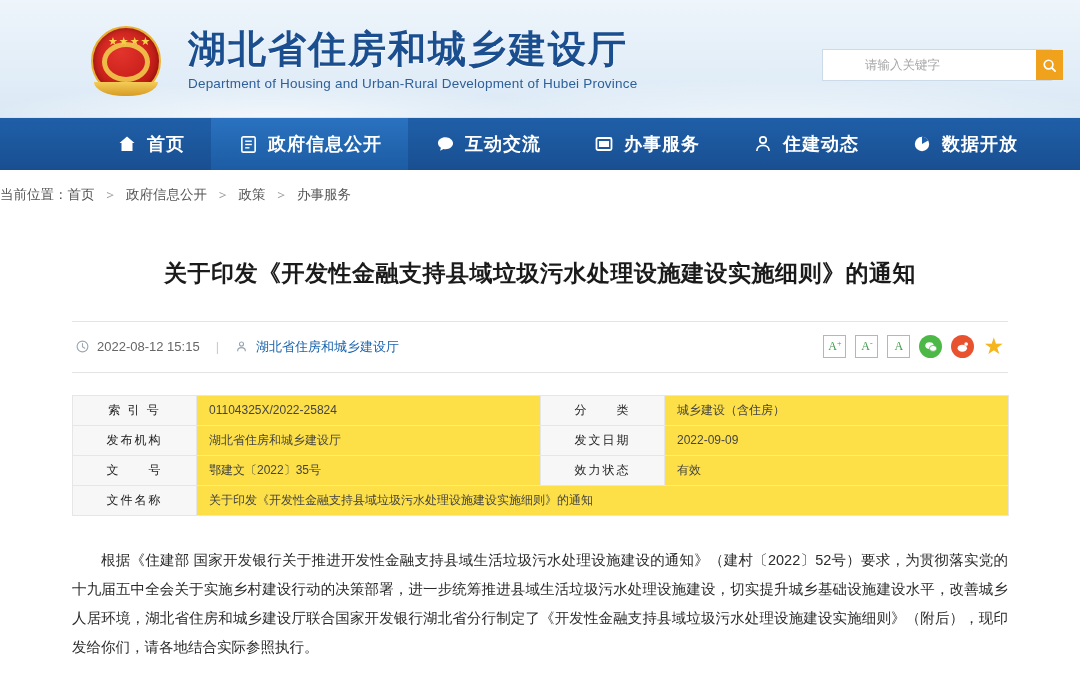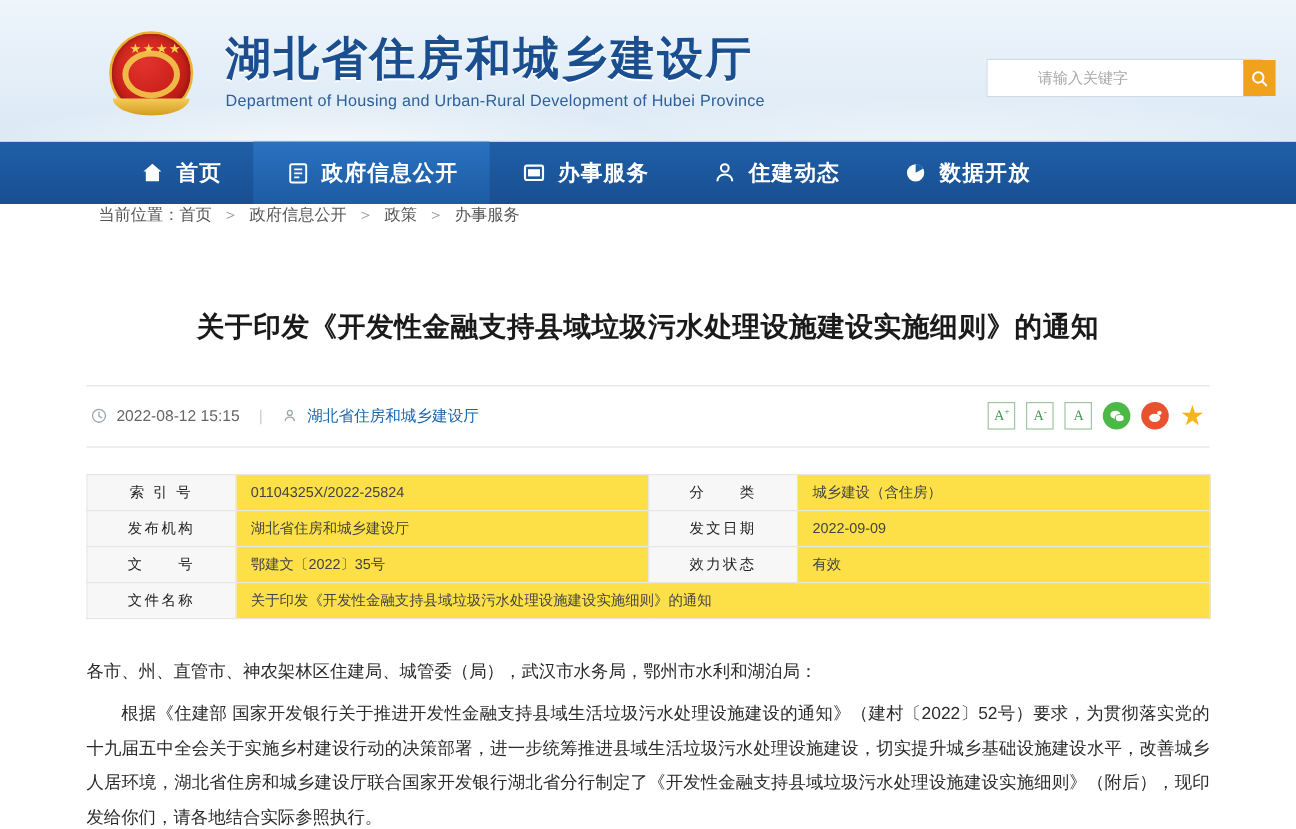--- a/index.html
+++ b/index.html
@@ -159,21 +159,21 @@
     display: inline-flex;
     align-items: center;
     justify-content: center;
   }
   .nav-ico svg { display: block; }
 
   
   .breadcrumb {
     height: 50px;
     display: flex;
-    padding-left: 82px;
+    align-items: center;
     font-size: 13.5px;
     color: #555;
     background: #fff;
   }
   .breadcrumb .sep { margin: 0 9px; color: #999; }
   .breadcrumb a { color: #555; text-decoration: none; }
 
   
   .article-wrap {
     width: 1080px;
@@ -330,20 +330,28 @@
   <div class="nav-item active">
     <span class="nav-ico">
       <svg width="19" height="19" viewBox="0 0 20 20">
         <rect x="3" y="2" width="14" height="16" rx="1.5" fill="none" stroke="#fff" stroke-width="1.7"></rect>
         <line x1="6.5" y1="6.5" x2="13.5" y2="6.5" stroke="#fff" stroke-width="1.5"></line>
         <line x1="6.5" y1="10" x2="13.5" y2="10" stroke="#fff" stroke-width="1.5"></line>
         <line x1="6.5" y1="13.5" x2="11" y2="13.5" stroke="#fff" stroke-width="1.5"></line>
       </svg>
     </span>
     <span>政府信息公开</span>
+  </div>
+  <div class="nav-item">
+    <span class="nav-ico">
+      <svg width="21" height="21" viewBox="0 0 20 20">
+          <path d="M10 3c-4 0-7.2 2.5-7.2 5.6 0 1.8 1.1 3.4 2.8 4.4l-.7 3 3.2-1.7c.6.1 1.2.2 1.9.2 4 0 7.2-2.5 7.2-5.6S14 3 10 3z" fill="#fff"></path>
+        </svg>
+    </span>
+    <span>互动交流</span>
   </div>
   <div class="nav-item">
     <span class="nav-ico">
       <svg width="20" height="20" viewBox="0 0 20 20">
         <rect x="2.5" y="4" width="15" height="12" rx="1.5" fill="none" stroke="#fff" stroke-width="1.8"></rect>
         <rect x="5" y="7" width="10" height="6" fill="#fff"></rect>
       </svg>
     </span>
     <span>办事服务</span>
   </div>
@@ -448,16 +456,15 @@
       <td class="v">有效</td>
     </tr>
     <tr>
       <td class="k">文件名称</td>
       <td class="v" colspan="3">关于印发《开发性金融支持县域垃圾污水处理设施建设实施细则》的通知</td>
     </tr>
   </tbody>
     </table>
 
   <div class="body-text">
-    <p>各市、州、直管市、神农架林区住建局、城管委（局），武汉市水务局，鄂州市水利和湖泊局：</p>
     <p class="indent">根据《住建部 国家开发银行关于推进开发性金融支持县域生活垃圾污水处理设施建设的通知》（建村〔2022〕52号）要求，为贯彻落实党的十九届五中全会关于实施乡村建设行动的决策部署，进一步统筹推进县域生活垃圾污水处理设施建设，切实提升城乡基础设施建设水平，改善城乡人居环境，湖北省住房和城乡建设厅联合国家开发银行湖北省分行制定了《开发性金融支持县域垃圾污水处理设施建设实施细则》（附后），现印发给你们，请各地结合实际参照执行。</p>
   </div>
 </div>
 
 </body></html>

